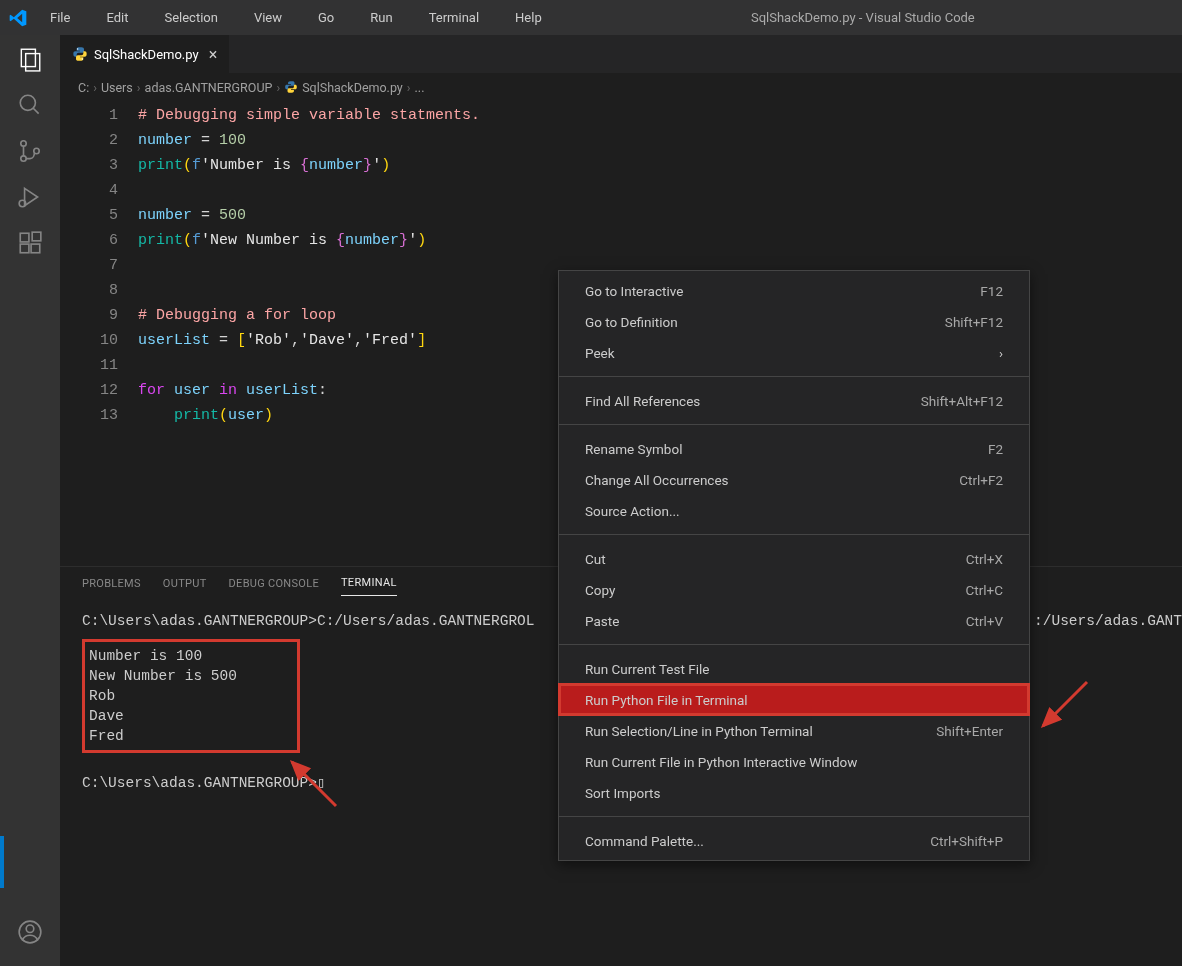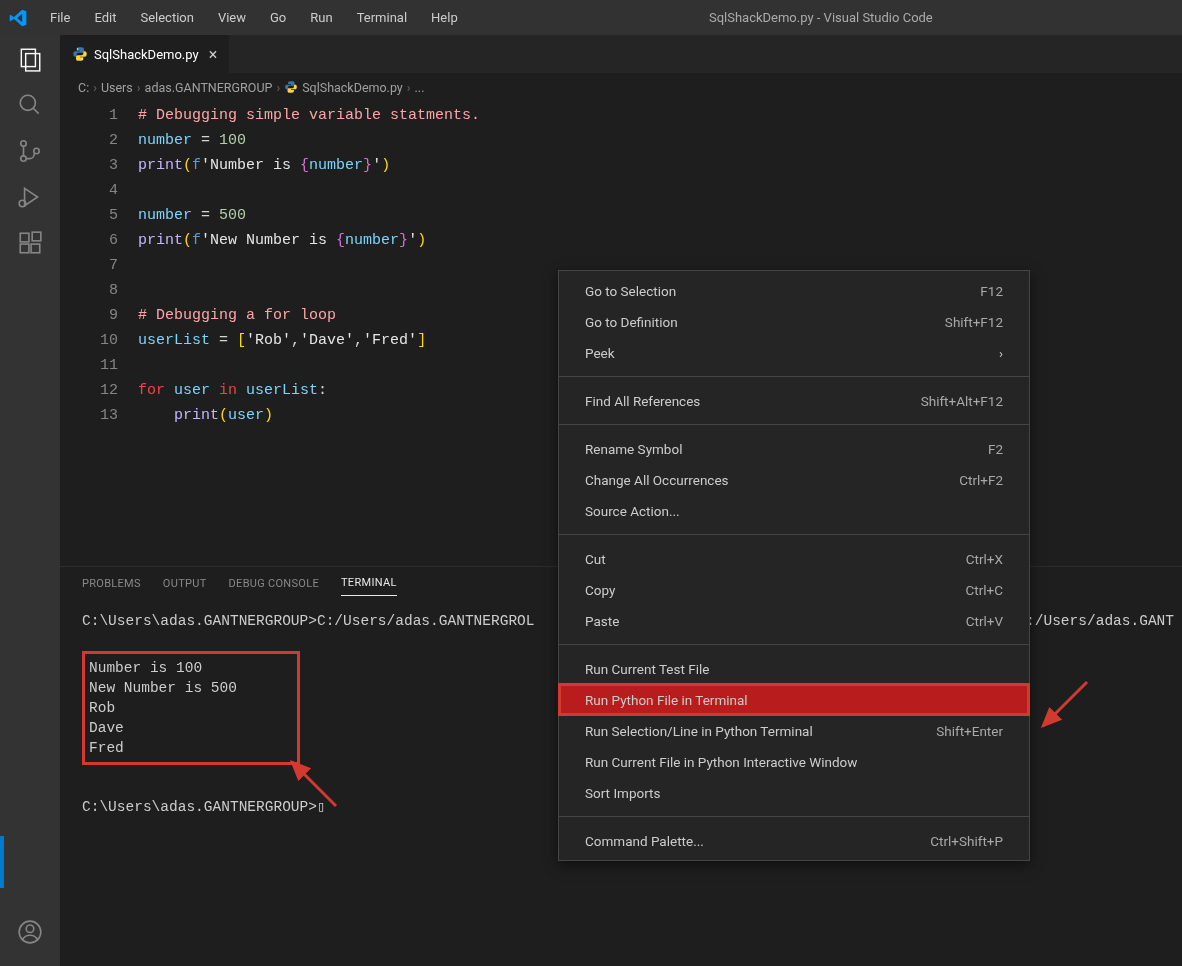--- a/index.html
+++ b/index.html
@@ -1,19 +1,19 @@
 <!DOCTYPE html>
 <html><head>
 <meta charset="utf-8">
 <style>
 *{margin:0;padding:0;box-sizing:border-box}
 body{font-family:-apple-system,BlinkMacSystemFont,"Segoe UI",Roboto,sans-serif;font-size:13px;background:#1e1e1e;color:#ccc;width:1182px;height:966px;overflow:hidden;position:relative}
 .title-bar{height:35px;background:#323233;display:flex;align-items:center;padding:0 8px;color:#ccc}
 .vscode-icon{width:20px;height:20px;margin-right:12px}
-.menu-bar{display:flex;gap:4px}
+.menu-bar{display:flex;gap:16px}
 .menu-item{padding:4px 10px;cursor:pointer;color:#ccc}
 .window-title{flex:1;text-align:center;color:#aaa;font-size:13px}
 .main{display:flex;height:calc(100% - 35px)}
 .activity-bar{width:60px;background:#333333;display:flex;flex-direction:column;align-items:center;padding-top:10px;gap:18px}
 .activity-icon{width:28px;height:28px;color:#858585;cursor:pointer;display:flex;align-items:center;justify-content:center}
 .activity-icon.active{color:#fff}
 .account-icon{margin-top:auto;margin-bottom:20px}
 .editor-area{flex:1;display:flex;flex-direction:column;background:#1e1e1e}
 .tab-bar{height:38px;background:#252526;display:flex;align-items:center}
 .tab{height:100%;padding:0 12px;display:flex;align-items:center;gap:6px;background:#1e1e1e;color:#fff;border-right:1px solid #252526}
@@ -23,39 +23,39 @@
 .breadcrumb .sep{color:#666}
 .breadcrumb .py-icon-sm{width:14px;height:14px}
 .code-area{flex:1;font-family:"Consolas","Courier New",monospace;font-size:15px;line-height:25px;display:flex;padding-top:2px}
 .gutter{width:78px;text-align:right;color:#858585;padding-right:20px}
 .code{flex:1}
 .code .line{white-space:pre}
 .c-comment{color:#fca5a5}
 .c-var{color:#7dd3fc}
 .c-op{color:#d4d4d4}
 .c-num{color:#B5CEA8}
-.c-func{color:#c4b5fd}
+.c-func{color:#14b8a6}
 .c-str{color:#e5e5e5}
-.c-key{color:#ef4444}
+.c-key{color:#d946ef}
 .c-prefix{color:#569CD6}
 .c-bracket-o{color:#FFD710}
 .c-bracket-i{color:#DA70D6}
 .context-menu{position:absolute;left:558px;top:270px;width:472px;background:#252526;border:1px solid #454545;box-shadow:0 4px 12px rgba(0,0,0,0.5);color:#ccc;font-size:13.5px}
 .menu-group{padding:4px 0}
 .menu-row{height:31px;display:flex;align-items:center;padding:0 26px;cursor:pointer;justify-content:space-between}
 .menu-row.selected{background:#b91c1c;outline:3px solid #d33a2f;outline-offset:-2px}
 .menu-shortcut{color:#a8a8a8}
 .menu-divider{height:1px;background:#454545;margin:4px 0}
 .menu-chevron{color:#ccc}
 .panel{height:400px;background:#1e1e1e;border-top:1px solid #2d2d2d;display:flex;flex-direction:column}
 .panel-tabs{height:38px;display:flex;align-items:center;gap:22px;padding:0 22px;color:#888;font-size:11px;letter-spacing:0.3px}
 .panel-tab{cursor:pointer;padding-bottom:6px}
 .panel-tab.active{color:#e7e7e7;border-bottom:1px solid #e7e7e7}
 .terminal{flex:1;font-family:"Consolas","Courier New",monospace;font-size:14.5px;line-height:20px;color:#ccc;padding:6px 22px;position:relative}
-.term-highlight{display:inline-block;border:3px solid #d33a2f;padding:4px 60px 4px 4px;margin:16px 0}
+.term-highlight{display:inline-block;border:3px solid #d33a2f;padding:4px 60px 4px 4px;margin:4px 0}
 .arrow1{position:absolute;left:286px;top:756px;pointer-events:none}
 .arrow2{position:absolute;left:1037px;top:676px;pointer-events:none}
 .blue-accent{position:absolute;left:0;top:836px;width:4px;height:52px;background:#007acc}
 </style>
 </head>
 <body>
 
 <div class="title-bar">
   <span class="vscode-icon">
     <svg viewBox="0 0 24 24" width="20" height="20">
@@ -184,38 +184,38 @@
     </div>
 
     <div class="panel">
       <div class="panel-tabs">
         <span class="panel-tab">PROBLEMS</span>
         <span class="panel-tab">OUTPUT</span>
         <span class="panel-tab">DEBUG CONSOLE</span>
         <span class="panel-tab active">TERMINAL</span>
       </div>
       <div class="terminal">
-        <div style="margin-bottom:4px"><span>C:\Users\adas.GANTNERGROUP&gt;</span><span>C:/Users/adas.GANTNERGROL</span><span style="position:absolute;right:8px">:/Users/adas.GANT</span></div>
+        <div style="margin-bottom:4px"><span>C:\Users\adas.GANTNERGROUP&gt;</span><span>C:/Users/adas.GANTNERGROL</span><span style="position:absolute;right:0">:/Users/adas.GANT</span></div>
         <div class="term-highlight">
           <div>Number is 100</div>
           <div>New Number is 500</div>
           <div>Rob</div>
           <div>Dave</div>
           <div>Fred</div>
         </div>
         <div style="margin-top:16px"><span>C:\Users\adas.GANTNERGROUP&gt;</span><span>▯</span></div>
       </div>
     </div>
   </div>
 </div>
 
 <div class="context-menu">
   <div class="menu-group">
     <div class="menu-row">
-        <span>Go to Selection</span>
+        <span>Go to Interactive</span>
         <span class="menu-shortcut">F12</span>
       </div>
     <div class="menu-row">
         <span>Go to Definition</span>
         <span class="menu-shortcut">Shift+F12</span>
       </div>
     <div class="menu-row">
         <span>Peek</span>
         <span class="menu-chevron">›</span>
       </div>

